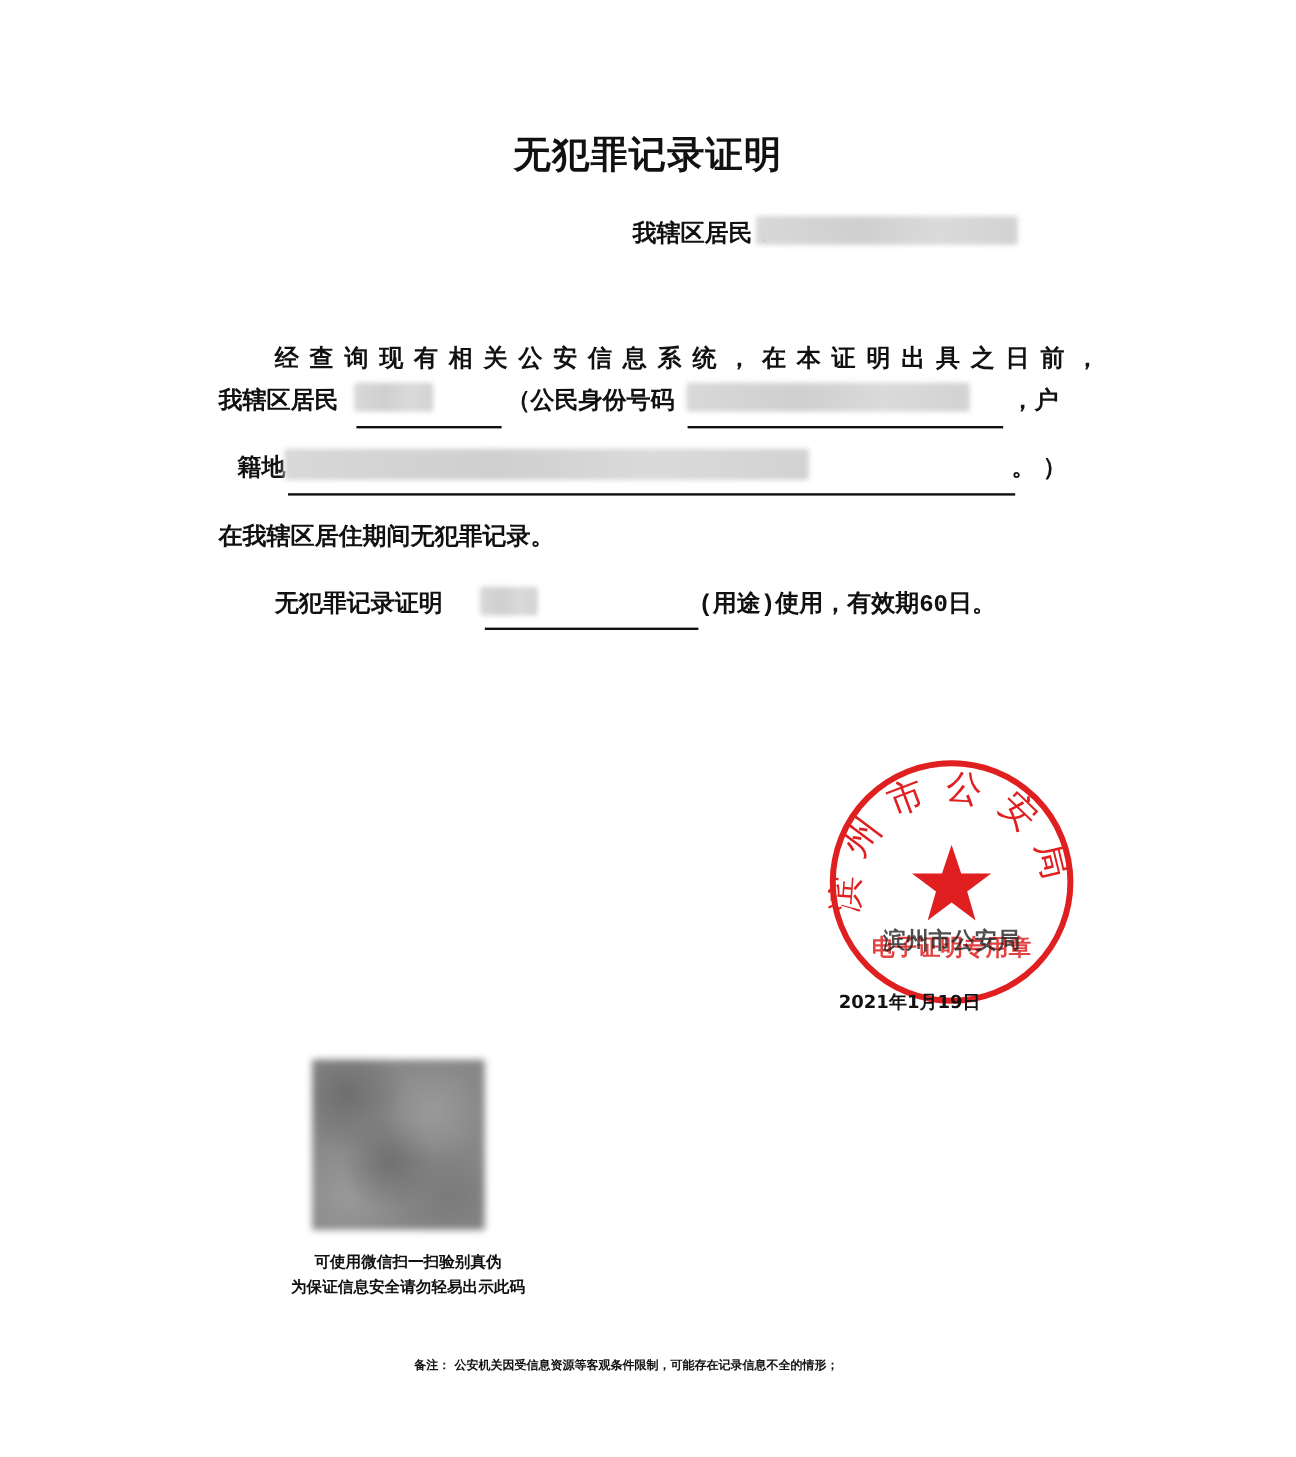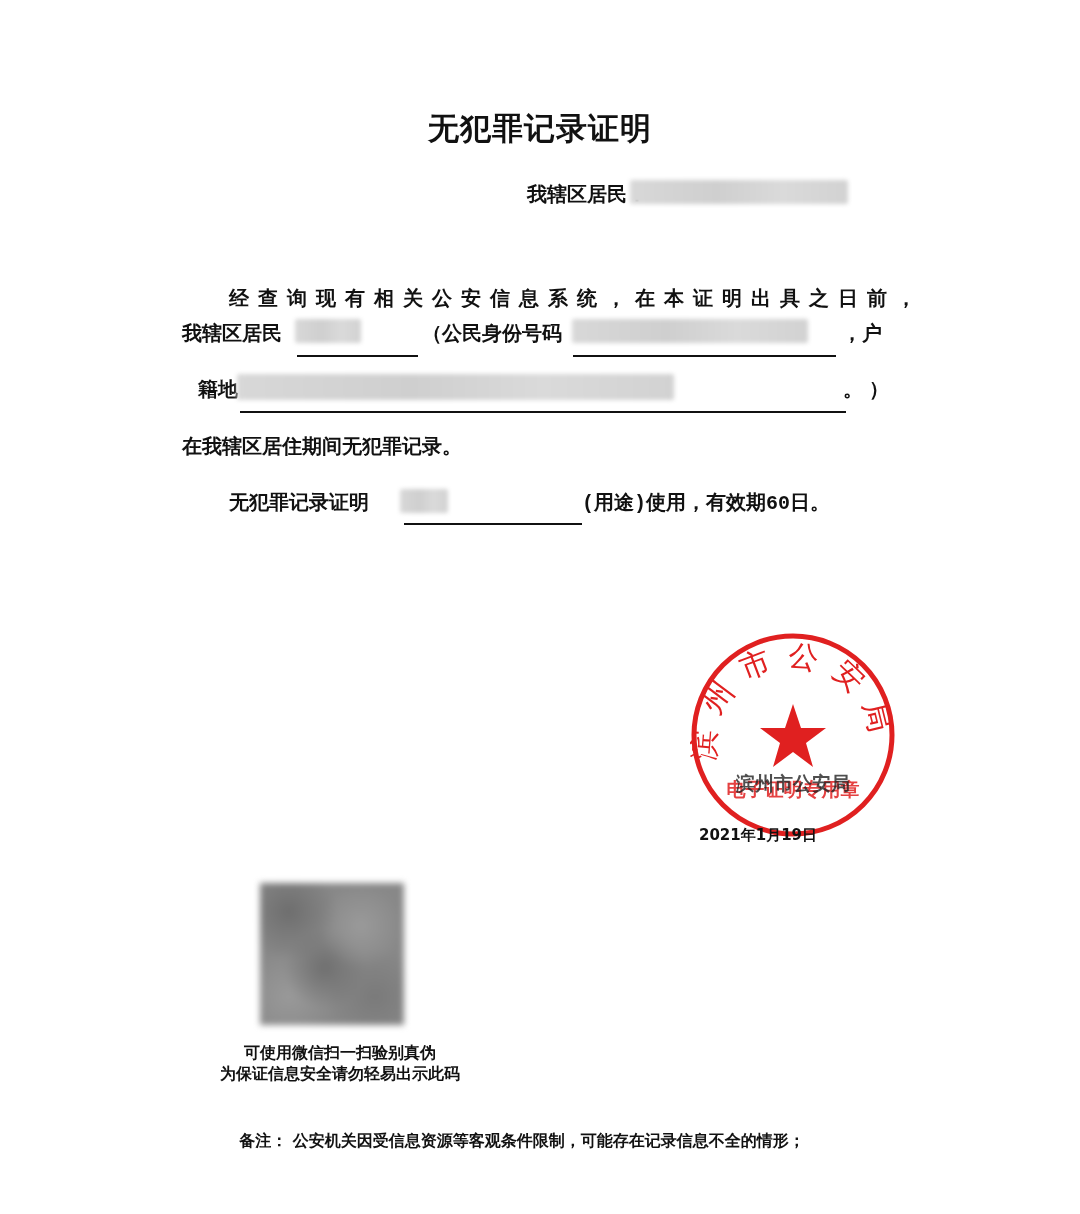--- a/index.html
+++ b/index.html
@@ -16,22 +16,22 @@
   .date { left:699px; top:826px; font-size:15px; font-weight:bold; }
   .qr { position:absolute; left:260px; top:883px; width:144px; height:142px;
         background:
           radial-gradient(circle at 20% 20%, #6e6e6e 0, transparent 30%),
           radial-gradient(circle at 70% 30%, #9a9a9a 0, transparent 30%),
           radial-gradient(circle at 45% 60%, #707070 0, transparent 35%),
           radial-gradient(circle at 80% 80%, #7a7a7a 0, transparent 30%),
           radial-gradient(circle at 20% 80%, #999 0, transparent 30%),
           #888;
         filter:blur(3px); }
-  .qrcap { left:220px; width:240px; text-align:center; font-size:16px; font-weight:bold; }
-  .note { left:0; width:1044px; text-align:center; top:1131px; font-size:16px; font-weight:bold; }
+  .qrcap { left:220px; width:240px; text-align:center; font-size:13px; font-weight:bold; }
+  .note { left:0; width:1044px; text-align:center; top:1131px; font-size:10px; font-weight:bold; }
 </style>
 </head>
 <body>
 
 <div>
 
   <div class="abs title">无犯罪记录证明</div>
 
   <div class="abs bold t20" style="left:527px; top:181px;">我辖区居民：</div>
   <div class="blur" style="left:630px; top:180px; width:218px; height:24px;"></div>

